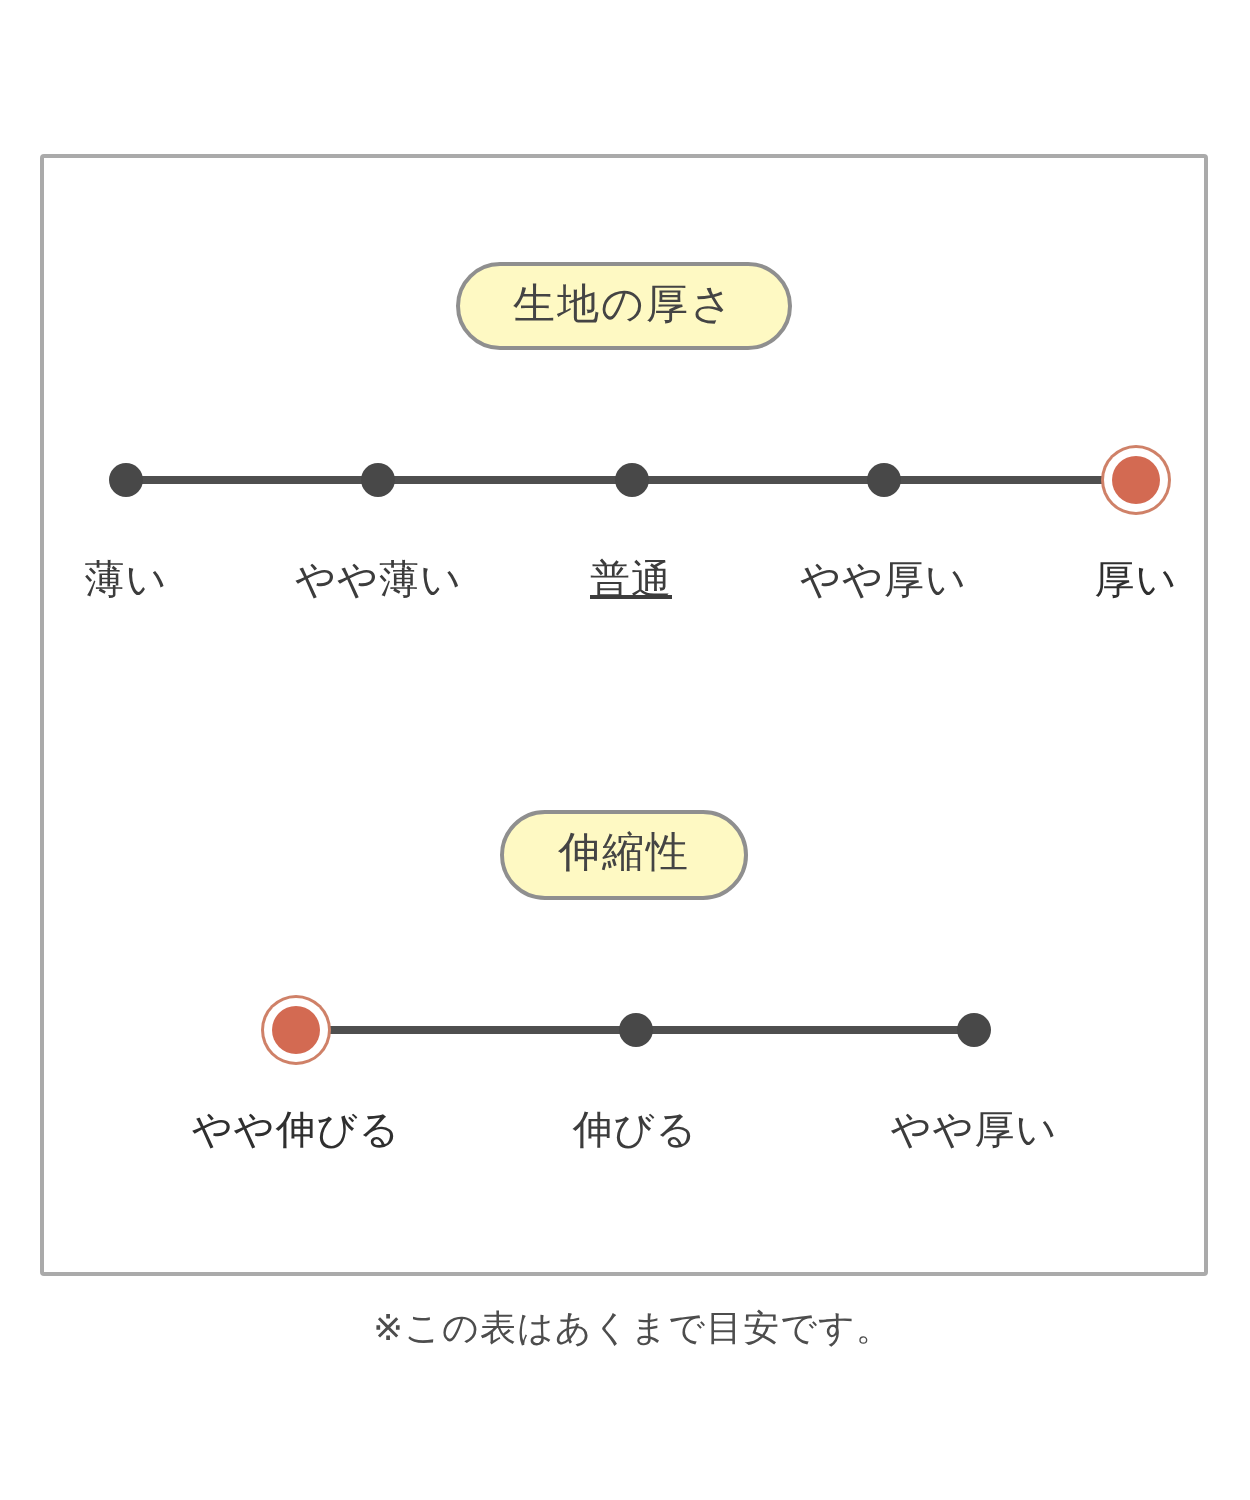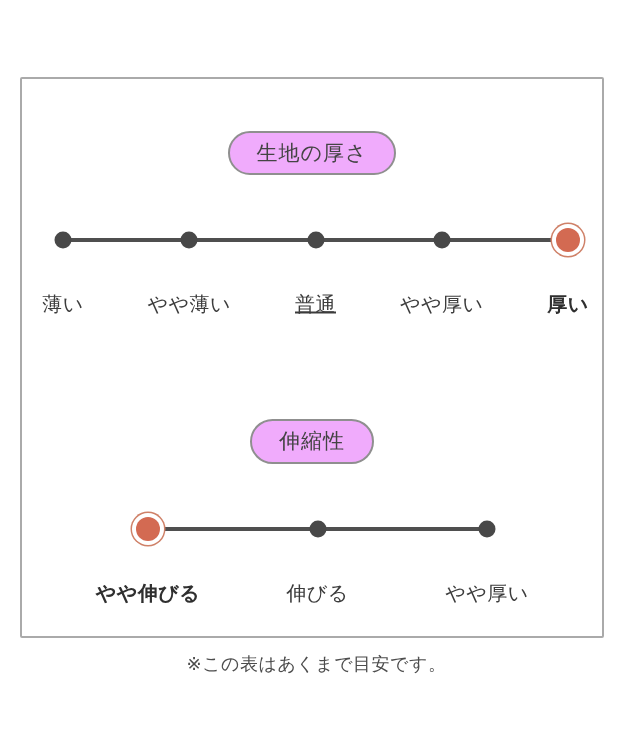--- a/index.html
+++ b/index.html
@@ -31,21 +31,21 @@
     width: fit-content;
     margin: 16px auto;
     box-sizing: border-box;
     border: 2px solid #8f8f8f;
     border-radius: 24px;
     padding: 6px 27px;
     font-size: 21px;
     line-height: 1.35;
     color: #444444;
     letter-spacing: 1px;
-    background: #f0abfc;
+    background: #fef9c3;
   }
   .scale-0 .pill { margin-top: 52px; }
   .scale-1 .pill { margin-top: 100px; }
 
   .track-wrap {
     position: relative;
     height: 40px;
   }
   .scale-0 .track-wrap { margin: 45px 34px 0 41px; }
   .scale-1 .track-wrap { margin: 45px 115px 0 126px; }
@@ -73,34 +73,34 @@
     width: 24px;
     height: 24px;
     background: #d36a52;
     box-shadow: 0 0 0 4px #ffffff, 0 0 0 5.5px #cf8168;
     z-index: 2;
   }
 
   .labels {
     position: relative;
     height: 30px;
-    margin-top: 29px;
+    margin-top: 15px;
   }
   .scale-0 .labels { margin-left: 41px; margin-right: 34px; }
   .scale-1 .labels { margin-left: 126px; margin-right: 115px; }
   .labels span {
     position: absolute;
     top: 50%;
     transform: translate(-50%, -50%);
     white-space: nowrap;
     font-size: 20px;
     color: #3c3c3c;
     letter-spacing: 0.5px;
   }
-  .labels span.selected { font-weight: bold; color: #2f2f2f; }
+  .labels span.selected { font-weight: normal; color: #2f2f2f; }
 
   .footnote {
     position: absolute;
     left: 20px;
     top: 651px;
     width: 593px;
     text-align: center;
     font-size: 18px;
     line-height: 26px;
     color: #4d4d4d;

